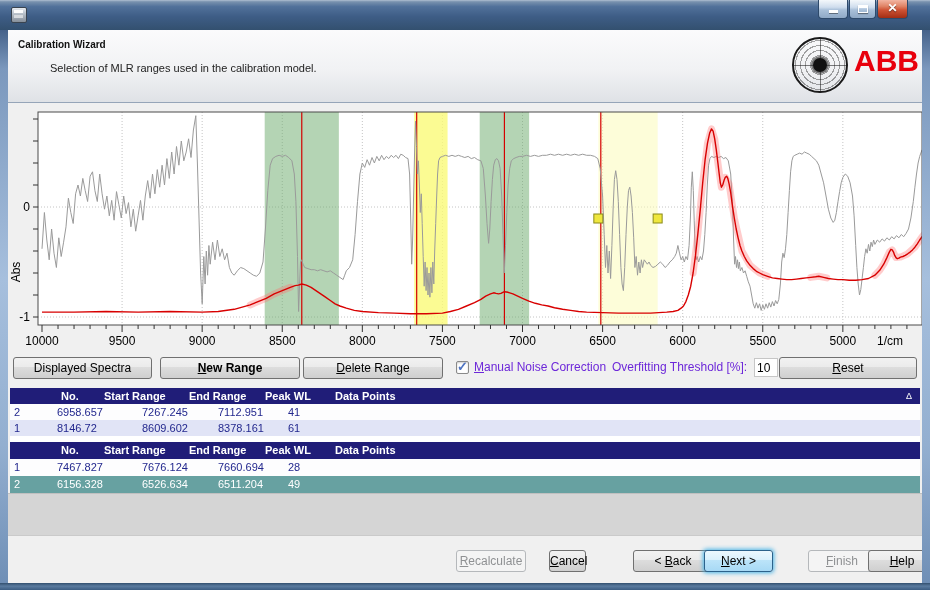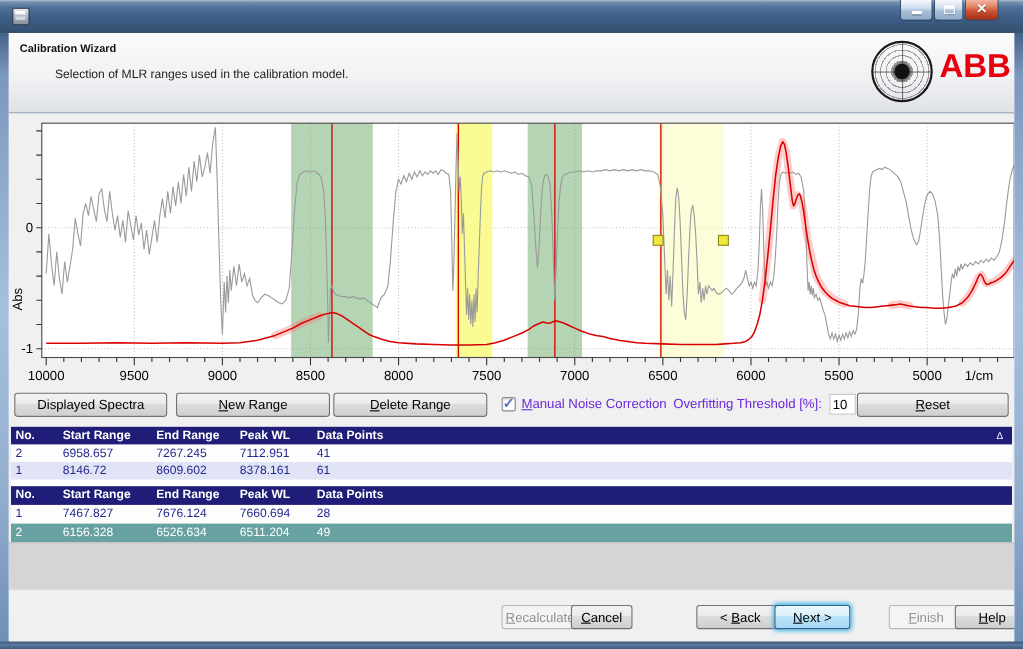--- a/index.html
+++ b/index.html
@@ -50,49 +50,49 @@
   
   #chart-svg{position:absolute;left:0;top:74px;}
   
   .btn{position:absolute;height:22px;font-size:12px;color:#000;text-align:center;line-height:20px;
     border:1px solid #707070;border-radius:3px;
     background:linear-gradient(180deg,#f2f2f2 0%,#ebebeb 45%,#dddddd 46%,#cfcfcf 100%);cursor:default;}
   .btn.disabled{border-color:#b5b8bb;color:#8f9193;background:#f4f4f4;}
   .btn.default{border-color:#2c628b;box-shadow:0 0 4px 1px #49b4e6;
     background:linear-gradient(180deg,#ecf8fe 0%,#d9f0fc 45%,#bce4f9 46%,#a7d9f5 100%);}
   .tb-btn1{left:5px;top:327px;width:139px;}
-  .tb-btn2{left:152px;top:327px;width:140px;}
+  .tb-btn2{left:152px;top:327px;width:140px;font-weight:bold;}
   .tb-btn3{left:295px;top:327px;width:140px;}
   .tb-reset{left:771px;top:327px;width:138px;}
   .checkbox{position:absolute;left:448px;top:331px;width:13px;height:13px;background:#fff;border:1px solid #8a8a8a;
     border-radius:2px;box-shadow:inset 0 1px 2px rgba(0,0,0,.2);}
   .checkbox .mark{position:absolute;left:0px;top:-3px;color:#4f74c2;font-size:13px;font-weight:bold;}
   .tb-label{position:absolute;font-size:12px;color:#6d28d9;top:330px;white-space:nowrap;}
   .lbl-noise{left:466px;}
   .lbl-threshold{left:604px;}
   .threshold-input{position:absolute;left:746px;top:328px;width:24px;height:19px;border:1px solid #c6c6c6;
     background:#fff;font-size:12px;font-family:"Liberation Sans",sans-serif;padding:1px 2px;color:#000;}
   
   .rtable{position:absolute;left:2px;width:910px;background:#fff;font-size:11px;}
   .t1{top:358px;height:54px;} .t2{top:412px;height:51px;}
   .thead{display:grid;grid-template-columns:43px 85px 76px 70px 1fr;background:#201d78;color:#fff;font-weight:bold;
-    position:relative;}
+    position:relative;padding-left:47px;}
   .t1 .thead,.t1 .trow{height:16px;line-height:16px;}
   .t2 .thead{height:17px;line-height:17px;} .t2 .trow{height:17px;line-height:17px;}
   .trow{display:grid;grid-template-columns:43px 85px 76px 70px 1fr;color:#23288e;background:#fdfdfe;}
   .trow.alt{background:#e1e4f6;}
   .trow.sel{background:#67a1a1;color:#fff;}
   .tcell{padding-left:4px;white-space:nowrap;overflow:hidden;}
   .sort-glyph{position:absolute;right:8px;top:0;font-size:9px;font-weight:normal;color:#fff;}
   .gray-filler{position:absolute;left:0;top:463px;width:914px;height:42px;background:#d5d5d5;border-top:1px solid #c0c0c0;}
   
   .footer{position:absolute;left:0;top:505px;width:914px;height:48px;background:#f0f0f0;border-top:1px solid #cacaca;}
   .footer .btn{top:14px;margin-left:41px;}
   .fb-recalc{left:407px;width:70px;}
-  .fb-cancel{left:470px;width:56px;}
+  .fb-cancel{left:500px;width:37px;}
   .fb-back{left:584px;width:80px;}
   .fb-next{left:655px;width:69px;}
   .fb-finish{left:759px;width:68px;text-align:center;}
   .fb-help{left:819px;width:68px;}
 </style>
 </head>
 <body>
 
 <div class="window">
 

